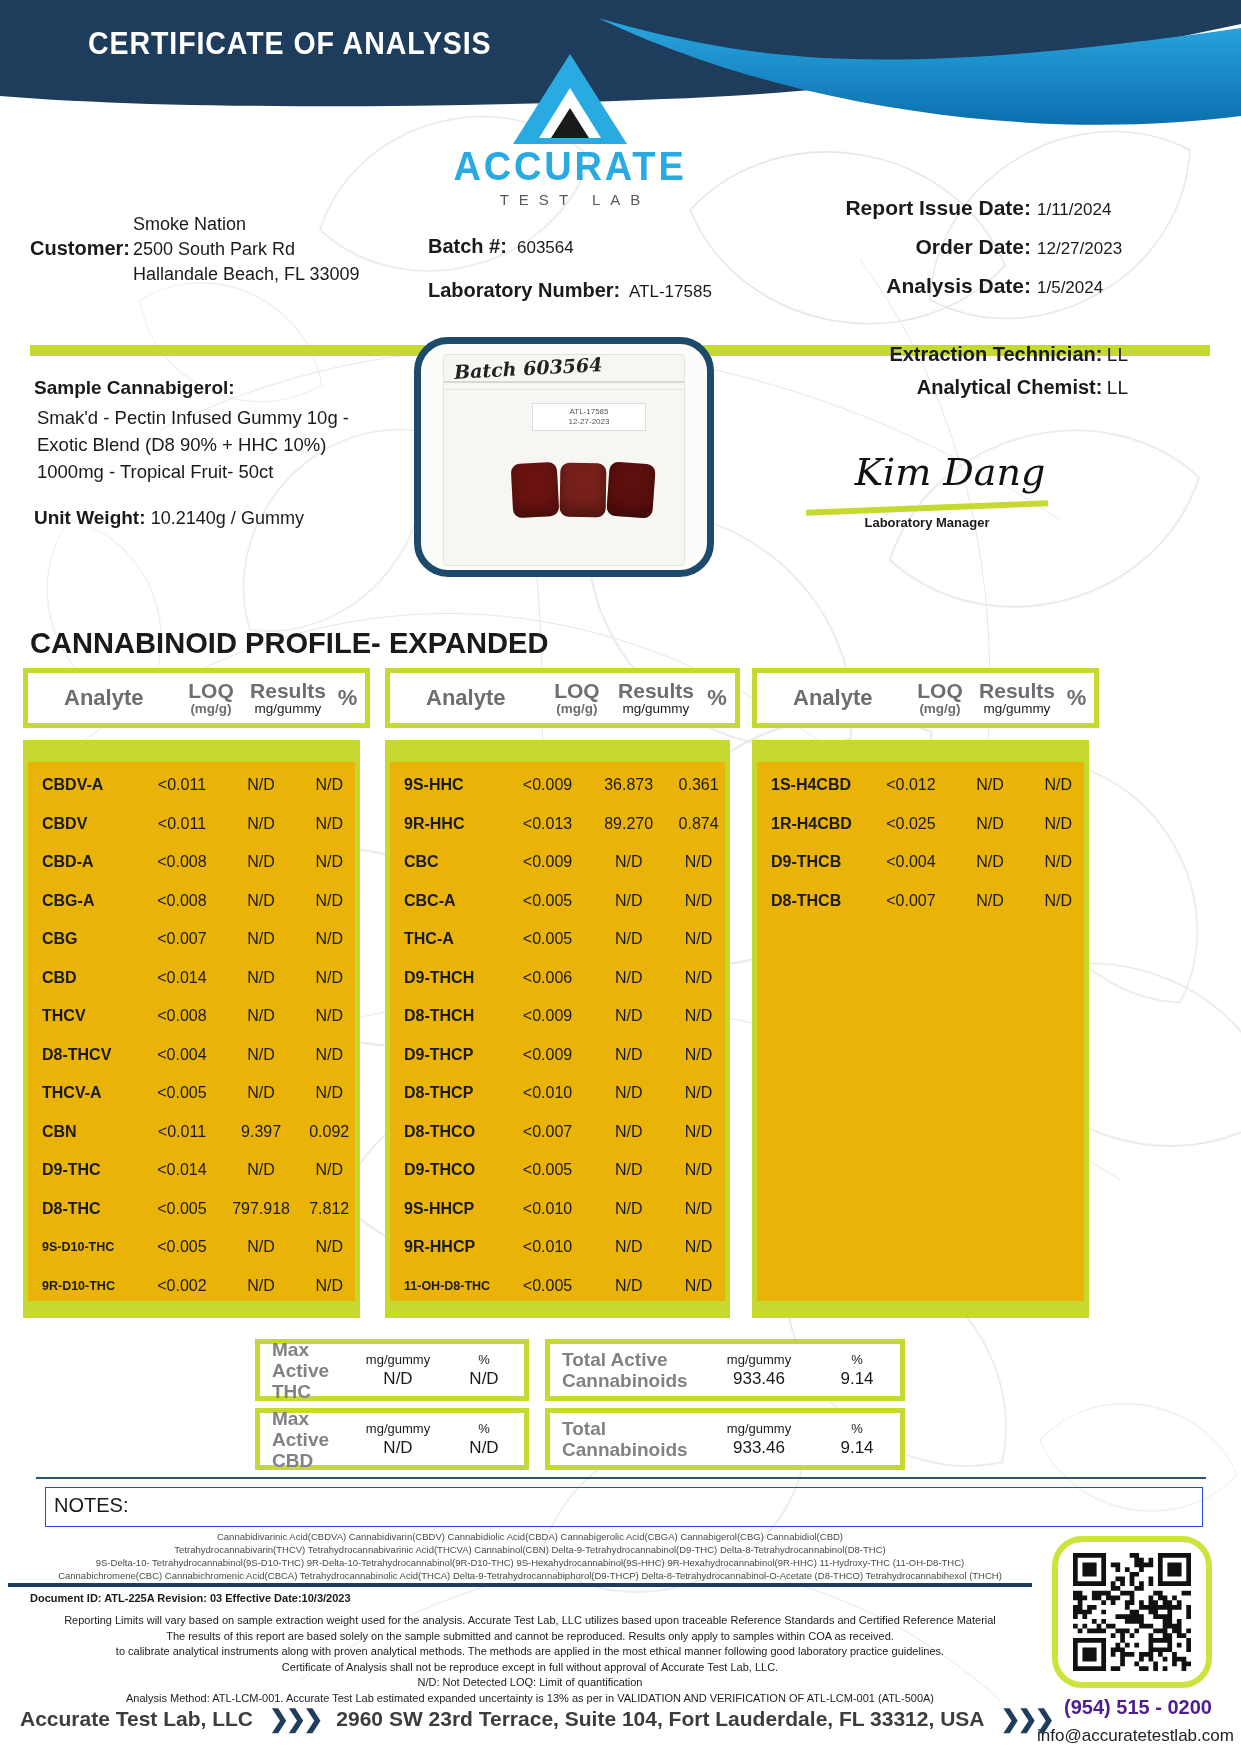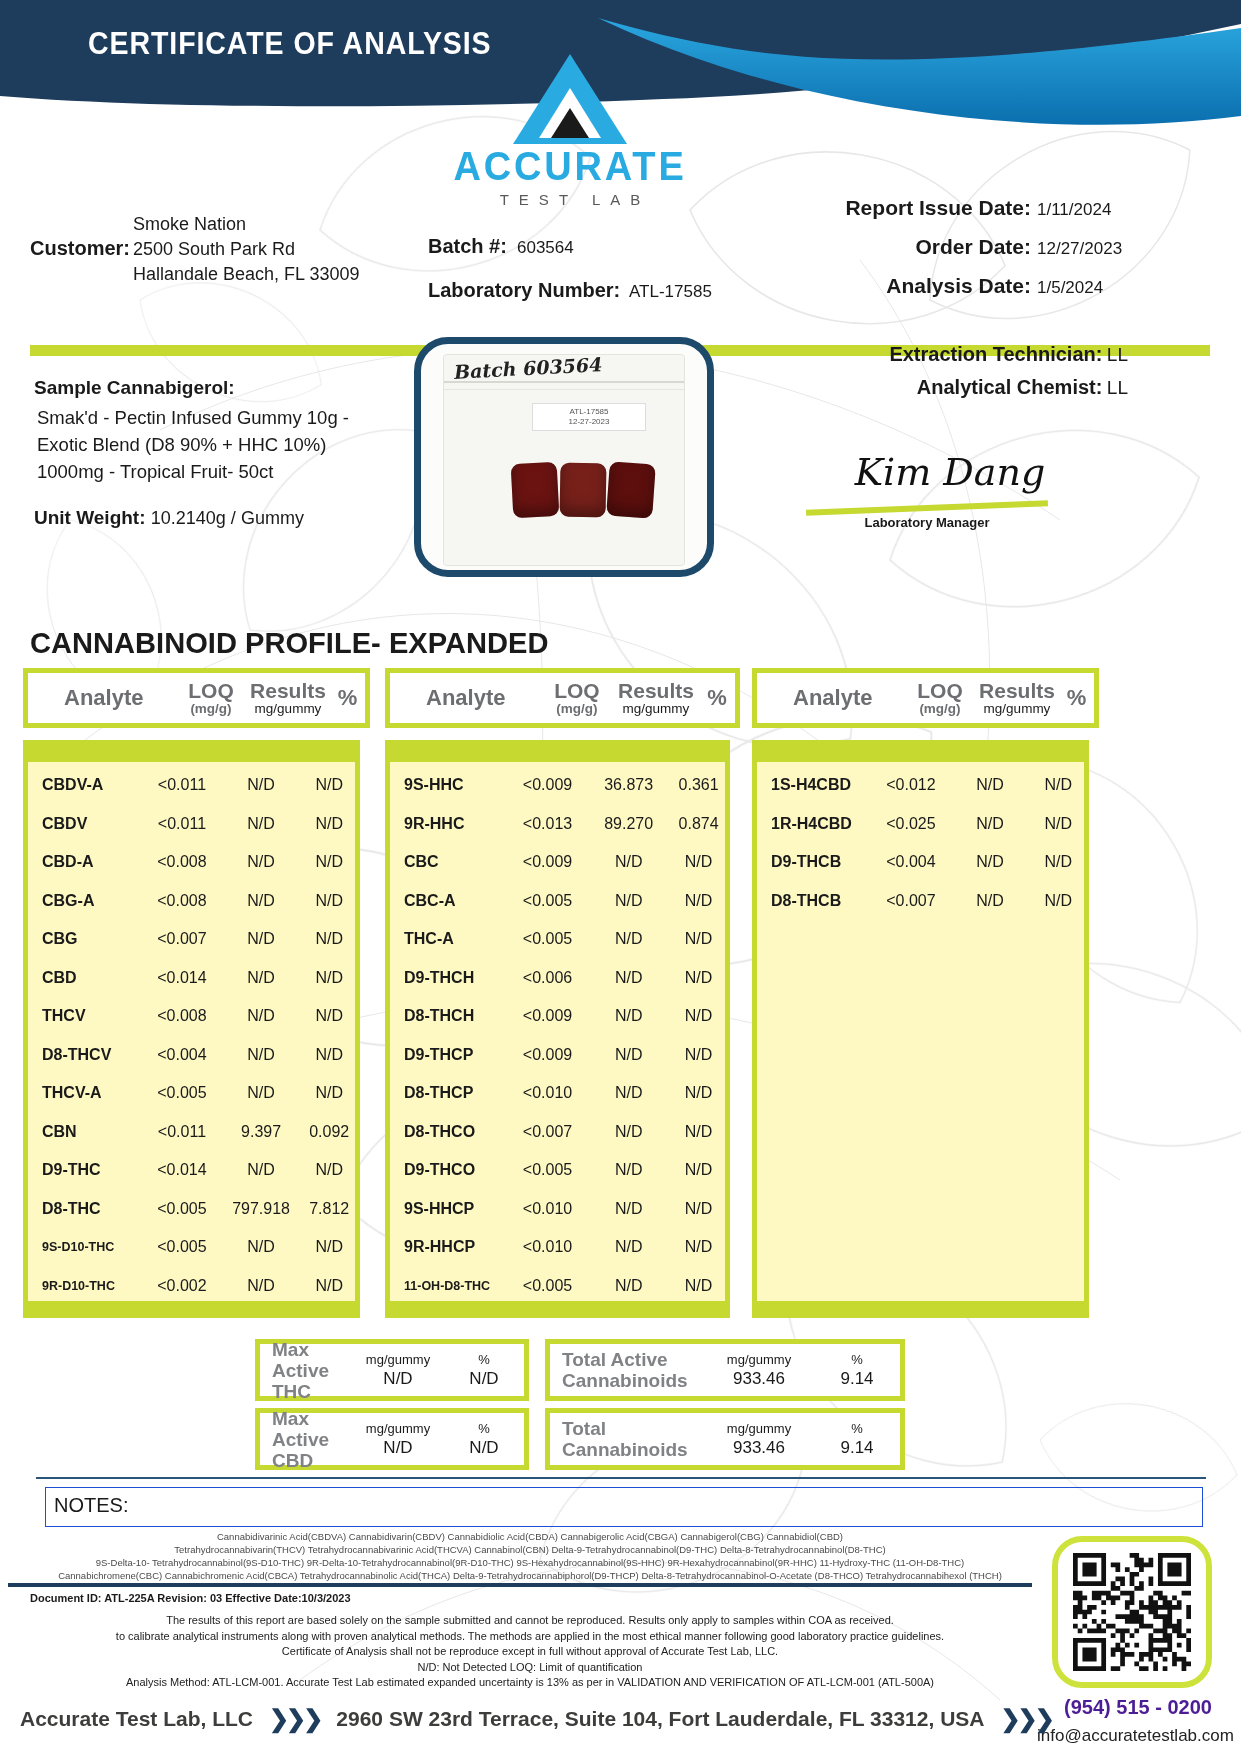--- a/index.html
+++ b/index.html
@@ -70,21 +70,21 @@
   
   .t1{left:23px;width:337px;}  .t2{left:385px;width:345px;}  .t3{left:752px;width:337px;}
   .tbl-head{position:absolute;top:668px;height:50px;border:5px solid #c5d930;background:#fff;
             display:flex;align-items:center;z-index:2;}
   .h-analyte{width:128px;padding-left:16px;font-size:22px;font-weight:bold;color:#6d6e71;margin-left:20px;}
   .h-col{text-align:center;}
   .h-loq{width:80px;}  .h-res{width:96px;}  .h-pct{width:40px;font-size:22px;font-weight:bold;color:#6d6e71;}
   .h-main{font-size:21px;font-weight:bold;color:#6d6e71;line-height:20px;}
   .h-sub{font-size:13.5px;color:#6d6e71;font-weight:bold;}
   .h-sub2{font-size:13.5px;color:#1a1a1a;font-weight:normal;}
-  .tbl-body{position:absolute;top:740px;height:578px;background:#fef9c3;border-left:5px solid #c5d930;
+  .tbl-body{position:absolute;top:740px;height:578px;background:#eab308;border-left:5px solid #c5d930;
             border-right:5px solid #c5d930;z-index:2;box-sizing:border-box;}
   .bar-top{height:22px;background:#c5d930;margin:0 -5px 4px -5px;}
   .bar-bottom{position:absolute;left:-5px;right:-5px;bottom:0;height:17px;background:#c5d930;}
   .row{display:flex;align-items:center;height:38.5px;}
   .c-analyte{width:112px;padding-left:14px;font-weight:bold;font-size:16px;}
   .c-analyte.sm{font-size:12.5px;}
   .c-loq{width:80px;text-align:center;font-size:16px;}
   .c-res{width:92px;text-align:center;font-size:16px;}
   .c-pct{width:56px;text-align:center;font-size:16px;}
 
@@ -580,20 +580,21 @@
 
   <div>Cannabidivarinic Acid(CBDVA)  Cannabidivarin(CBDV)  Cannabidiolic Acid(CBDA)  Cannabigerolic Acid(CBGA)  Cannabigerol(CBG)  Cannabidiol(CBD)</div>
       <div>Tetrahydrocannabivarin(THCV)  Tetrahydrocannabivarinic Acid(THCVA)  Cannabinol(CBN)  Delta-9-Tetrahydrocannabinol(D9-THC)  Delta-8-Tetrahydrocannabinol(D8-THC)</div>
       <div>9S-Delta-10- Tetrahydrocannabinol(9S-D10-THC)  9R-Delta-10-Tetrahydrocannabinol(9R-D10-THC)   9S-Hexahydrocannabinol(9S-HHC)  9R-Hexahydrocannabinol(9R-HHC)  11-Hydroxy-THC (11-OH-D8-THC)</div>
       <div>Cannabichromene(CBC)  Cannabichromenic Acid(CBCA)  Tetrahydrocannabinolic Acid(THCA)  Delta-9-Tetrahydrocannabiphorol(D9-THCP) Delta-8-Tetrahydrocannabinol-O-Acetate (D8-THCO) Tetrahydrocannabihexol (THCH)</div>
     </div>
   <div class="abs navy-div"></div>
   <div class="abs docline">Document ID: ATL-225A   Revision: 03    Effective Date:10/3/2023</div>
   <div class="abs disclaimer">
 
+  <div>Reporting Limits will vary based on sample extraction weight used for the analysis. Accurate Test Lab, LLC utilizes based upon traceable Reference Standards and Certified Reference Material</div>
       <div>The results of this report are based solely on the sample submitted and cannot be reproduced. Results only apply to samples within COA as received.</div>
       <div>to calibrate analytical instruments along with proven analytical methods. The methods are applied in the most ethical manner following good laboratory practice guidelines.</div>
       <div>Certificate of Analysis shall not be reproduce except in full without approval of Accurate Test Lab, LLC.</div>
       <div>N/D: Not Detected   LOQ: Limit of quantification</div>
       <div>Analysis Method: ATL-LCM-001.   Accurate Test Lab estimated expanded uncertainty is 13% as per in VALIDATION AND VERIFICATION OF ATL-LCM-001 (ATL-500A)</div>
     </div>
 
   <div class="abs qr-box">
     <svg id="qr" width="118" height="118" viewBox="0 0 25 25">
         <path d="M0 0h1v1H0zM1 0h1v1H1zM2 0h1v1H2zM3 0h1v1H3zM4 0h1v1H4zM5 0h1v1H5zM6 0h1v1H6zM12 0h1v1H12zM13 0h1v1H13zM18 0h1v1H18zM19 0h1v1H19zM20 0h1v1H20zM21 0h1v1H21zM22 0h1v1H22zM23 0h1v1H23zM24 0h1v1H24zM0 1h1v1H0zM6 1h1v1H6zM13 1h1v1H13zM14 1h1v1H14zM16 1h1v1H16zM18 1h1v1H18zM24 1h1v1H24zM0 2h1v1H0zM2 2h1v1H2zM3 2h1v1H3zM4 2h1v1H4zM6 2h1v1H6zM8 2h1v1H8zM9 2h1v1H9zM13 2h1v1H13zM14 2h1v1H14zM15 2h1v1H15zM16 2h1v1H16zM18 2h1v1H18zM20 2h1v1H20zM21 2h1v1H21zM22 2h1v1H22zM24 2h1v1H24zM0 3h1v1H0zM2 3h1v1H2zM3 3h1v1H3zM4 3h1v1H4zM6 3h1v1H6zM9 3h1v1H9zM11 3h1v1H11zM14 3h1v1H14zM18 3h1v1H18zM20 3h1v1H20zM21 3h1v1H21zM22 3h1v1H22zM24 3h1v1H24zM0 4h1v1H0zM2 4h1v1H2zM3 4h1v1H3zM4 4h1v1H4zM6 4h1v1H6zM12 4h1v1H12zM13 4h1v1H13zM18 4h1v1H18zM20 4h1v1H20zM21 4h1v1H21zM22 4h1v1H22zM24 4h1v1H24zM0 5h1v1H0zM6 5h1v1H6zM9 5h1v1H9zM10 5h1v1H10zM12 5h1v1H12zM16 5h1v1H16zM18 5h1v1H18zM24 5h1v1H24zM0 6h1v1H0zM1 6h1v1H1zM2 6h1v1H2zM3 6h1v1H3zM4 6h1v1H4zM5 6h1v1H5zM6 6h1v1H6zM8 6h1v1H8zM10 6h1v1H10zM12 6h1v1H12zM14 6h1v1H14zM16 6h1v1H16zM18 6h1v1H18zM19 6h1v1H19zM20 6h1v1H20zM21 6h1v1H21zM22 6h1v1H22zM23 6h1v1H23zM24 6h1v1H24zM8 7h1v1H8zM9 7h1v1H9zM13 7h1v1H13zM14 7h1v1H14zM0 8h1v1H0zM1 8h1v1H1zM4 8h1v1H4zM5 8h1v1H5zM6 8h1v1H6zM7 8h1v1H7zM10 8h1v1H10zM11 8h1v1H11zM12 8h1v1H12zM17 8h1v1H17zM18 8h1v1H18zM23 8h1v1H23zM24 8h1v1H24zM0 9h1v1H0zM1 9h1v1H1zM2 9h1v1H2zM4 9h1v1H4zM5 9h1v1H5zM7 9h1v1H7zM8 9h1v1H8zM9 9h1v1H9zM12 9h1v1H12zM16 9h1v1H16zM18 9h1v1H18zM19 9h1v1H19zM21 9h1v1H21zM1 10h1v1H1zM6 10h1v1H6zM8 10h1v1H8zM11 10h1v1H11zM12 10h1v1H12zM14 10h1v1H14zM16 10h1v1H16zM17 10h1v1H17zM19 10h1v1H19zM20 10h1v1H20zM22 10h1v1H22zM0 11h1v1H0zM1 11h1v1H1zM3 11h1v1H3zM4 11h1v1H4zM11 11h1v1H11zM14 11h1v1H14zM15 11h1v1H15zM16 11h1v1H16zM17 11h1v1H17zM18 11h1v1H18zM19 11h1v1H19zM20 11h1v1H20zM21 11h1v1H21zM22 11h1v1H22zM24 11h1v1H24zM0 12h1v1H0zM1 12h1v1H1zM2 12h1v1H2zM3 12h1v1H3zM6 12h1v1H6zM12 12h1v1H12zM13 12h1v1H13zM16 12h1v1H16zM17 12h1v1H17zM20 12h1v1H20zM24 12h1v1H24zM0 13h1v1H0zM2 13h1v1H2zM9 13h1v1H9zM10 13h1v1H10zM11 13h1v1H11zM12 13h1v1H12zM13 13h1v1H13zM14 13h1v1H14zM17 13h1v1H17zM18 13h1v1H18zM19 13h1v1H19zM20 13h1v1H20zM24 13h1v1H24zM4 14h1v1H4zM6 14h1v1H6zM11 14h1v1H11zM12 14h1v1H12zM13 14h1v1H13zM14 14h1v1H14zM19 14h1v1H19zM20 14h1v1H20zM22 14h1v1H22zM0 15h1v1H0zM2 15h1v1H2zM5 15h1v1H5zM7 15h1v1H7zM8 15h1v1H8zM14 15h1v1H14zM15 15h1v1H15zM16 15h1v1H16zM19 15h1v1H19zM20 15h1v1H20zM21 15h1v1H21zM22 15h1v1H22zM1 16h1v1H1zM3 16h1v1H3zM4 16h1v1H4zM5 16h1v1H5zM6 16h1v1H6zM9 16h1v1H9zM10 16h1v1H10zM11 16h1v1H11zM13 16h1v1H13zM17 16h1v1H17zM18 16h1v1H18zM19 16h1v1H19zM21 16h1v1H21zM22 16h1v1H22zM24 16h1v1H24zM8 17h1v1H8zM10 17h1v1H10zM12 17h1v1H12zM16 17h1v1H16zM19 17h1v1H19zM20 17h1v1H20zM22 17h1v1H22zM23 17h1v1H23zM0 18h1v1H0zM1 18h1v1H1zM2 18h1v1H2zM3 18h1v1H3zM4 18h1v1H4zM5 18h1v1H5zM6 18h1v1H6zM10 18h1v1H10zM16 18h1v1H16zM17 18h1v1H17zM18 18h1v1H18zM19 18h1v1H19zM20 18h1v1H20zM24 18h1v1H24zM0 19h1v1H0zM6 19h1v1H6zM9 19h1v1H9zM11 19h1v1H11zM13 19h1v1H13zM16 19h1v1H16zM20 19h1v1H20zM22 19h1v1H22zM24 19h1v1H24zM0 20h1v1H0zM2 20h1v1H2zM3 20h1v1H3zM4 20h1v1H4zM6 20h1v1H6zM8 20h1v1H8zM9 20h1v1H9zM10 20h1v1H10zM16 20h1v1H16zM17 20h1v1H17zM18 20h1v1H18zM19 20h1v1H19zM20 20h1v1H20zM24 20h1v1H24zM0 21h1v1H0zM2 21h1v1H2zM3 21h1v1H3zM4 21h1v1H4zM6 21h1v1H6zM8 21h1v1H8zM10 21h1v1H10zM11 21h1v1H11zM12 21h1v1H12zM14 21h1v1H14zM15 21h1v1H15zM16 21h1v1H16zM18 21h1v1H18zM21 21h1v1H21zM0 22h1v1H0zM2 22h1v1H2zM3 22h1v1H3zM4 22h1v1H4zM6 22h1v1H6zM10 22h1v1H10zM14 22h1v1H14zM16 22h1v1H16zM19 22h1v1H19zM21 22h1v1H21zM22 22h1v1H22zM23 22h1v1H23zM0 23h1v1H0zM6 23h1v1H6zM10 23h1v1H10zM13 23h1v1H13zM17 23h1v1H17zM21 23h1v1H21zM23 23h1v1H23zM24 23h1v1H24zM0 24h1v1H0zM1 24h1v1H1zM2 24h1v1H2zM3 24h1v1H3zM4 24h1v1H4zM5 24h1v1H5zM6 24h1v1H6zM8 24h1v1H8zM9 24h1v1H9zM14 24h1v1H14zM15 24h1v1H15zM17 24h1v1H17zM19 24h1v1H19zM23 24h1v1H23z" fill="#111"></path>

